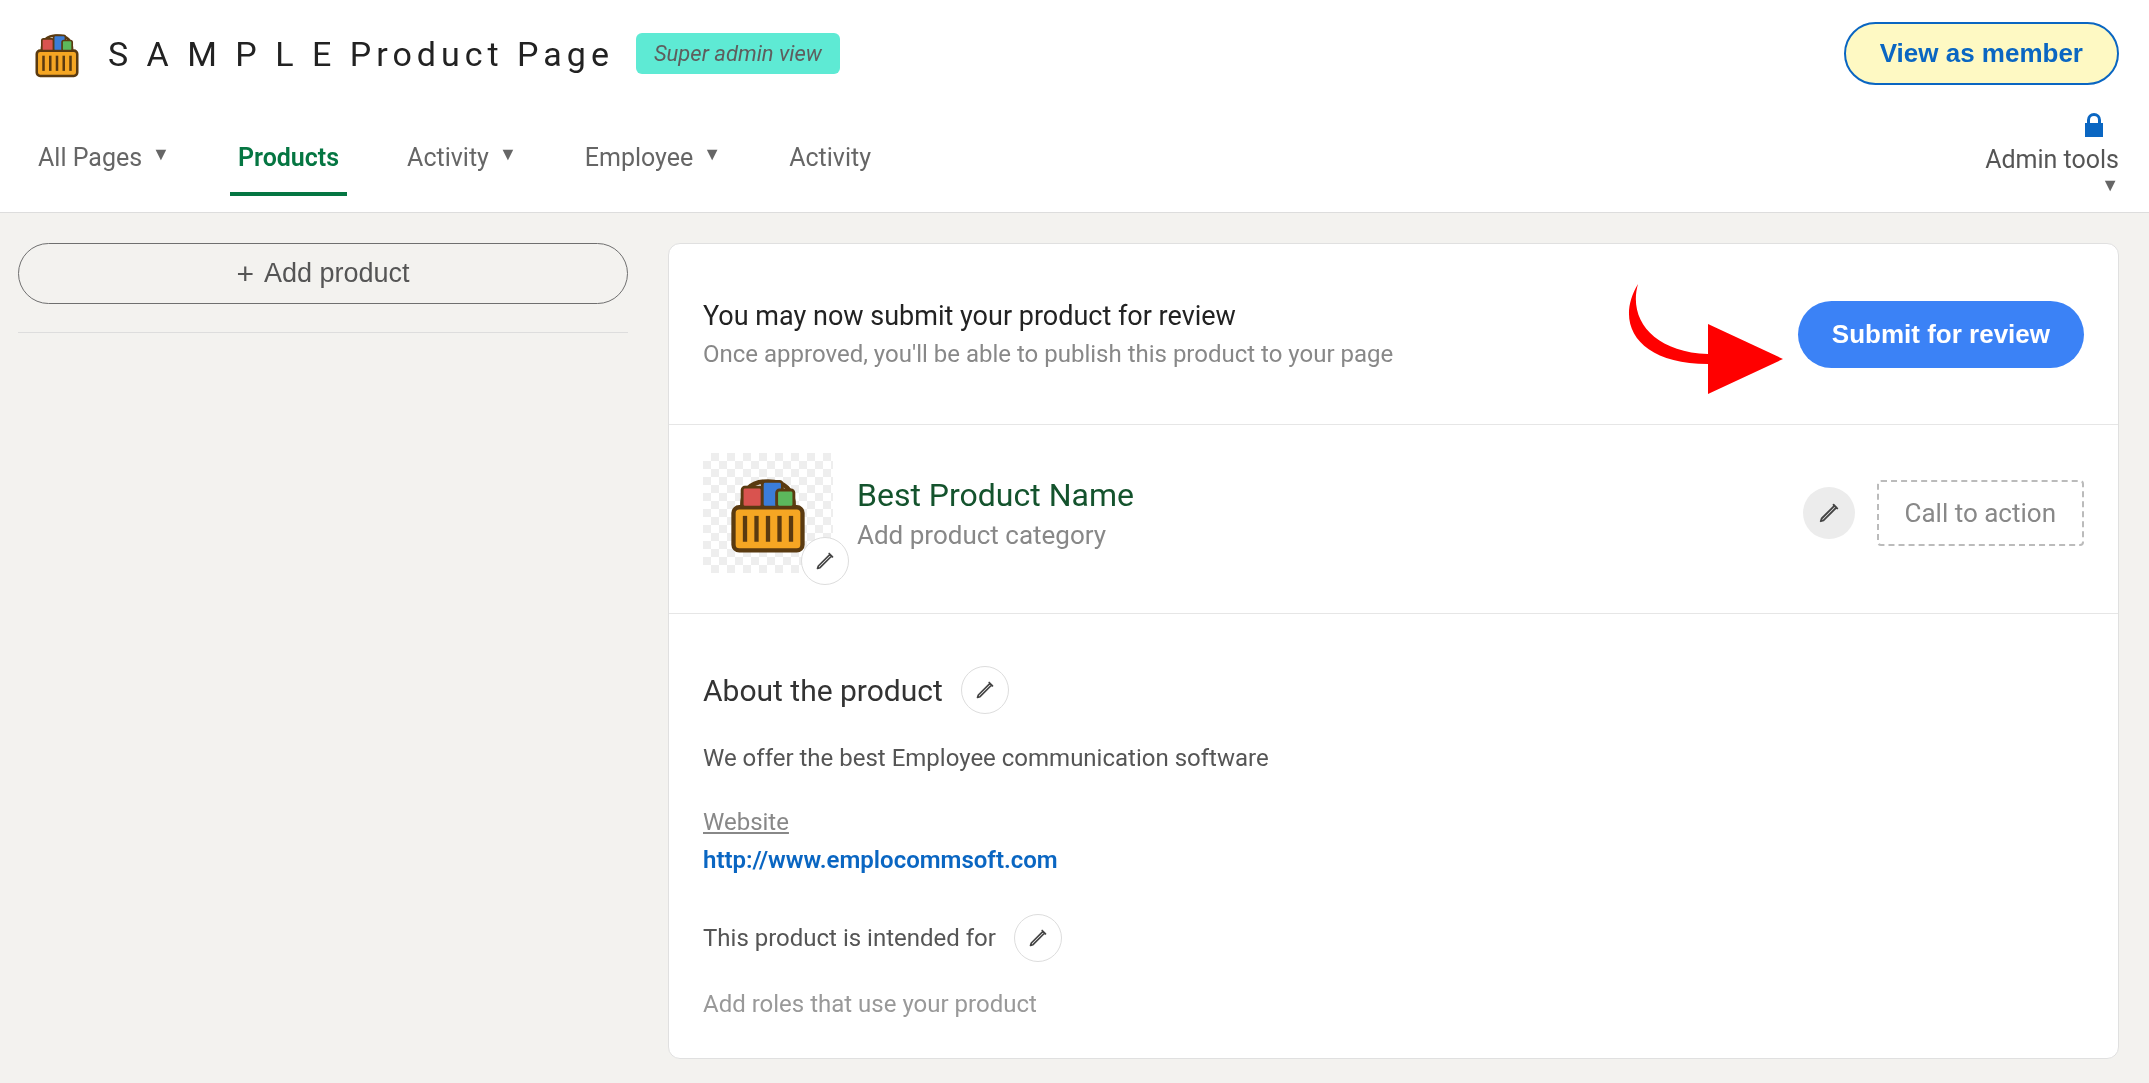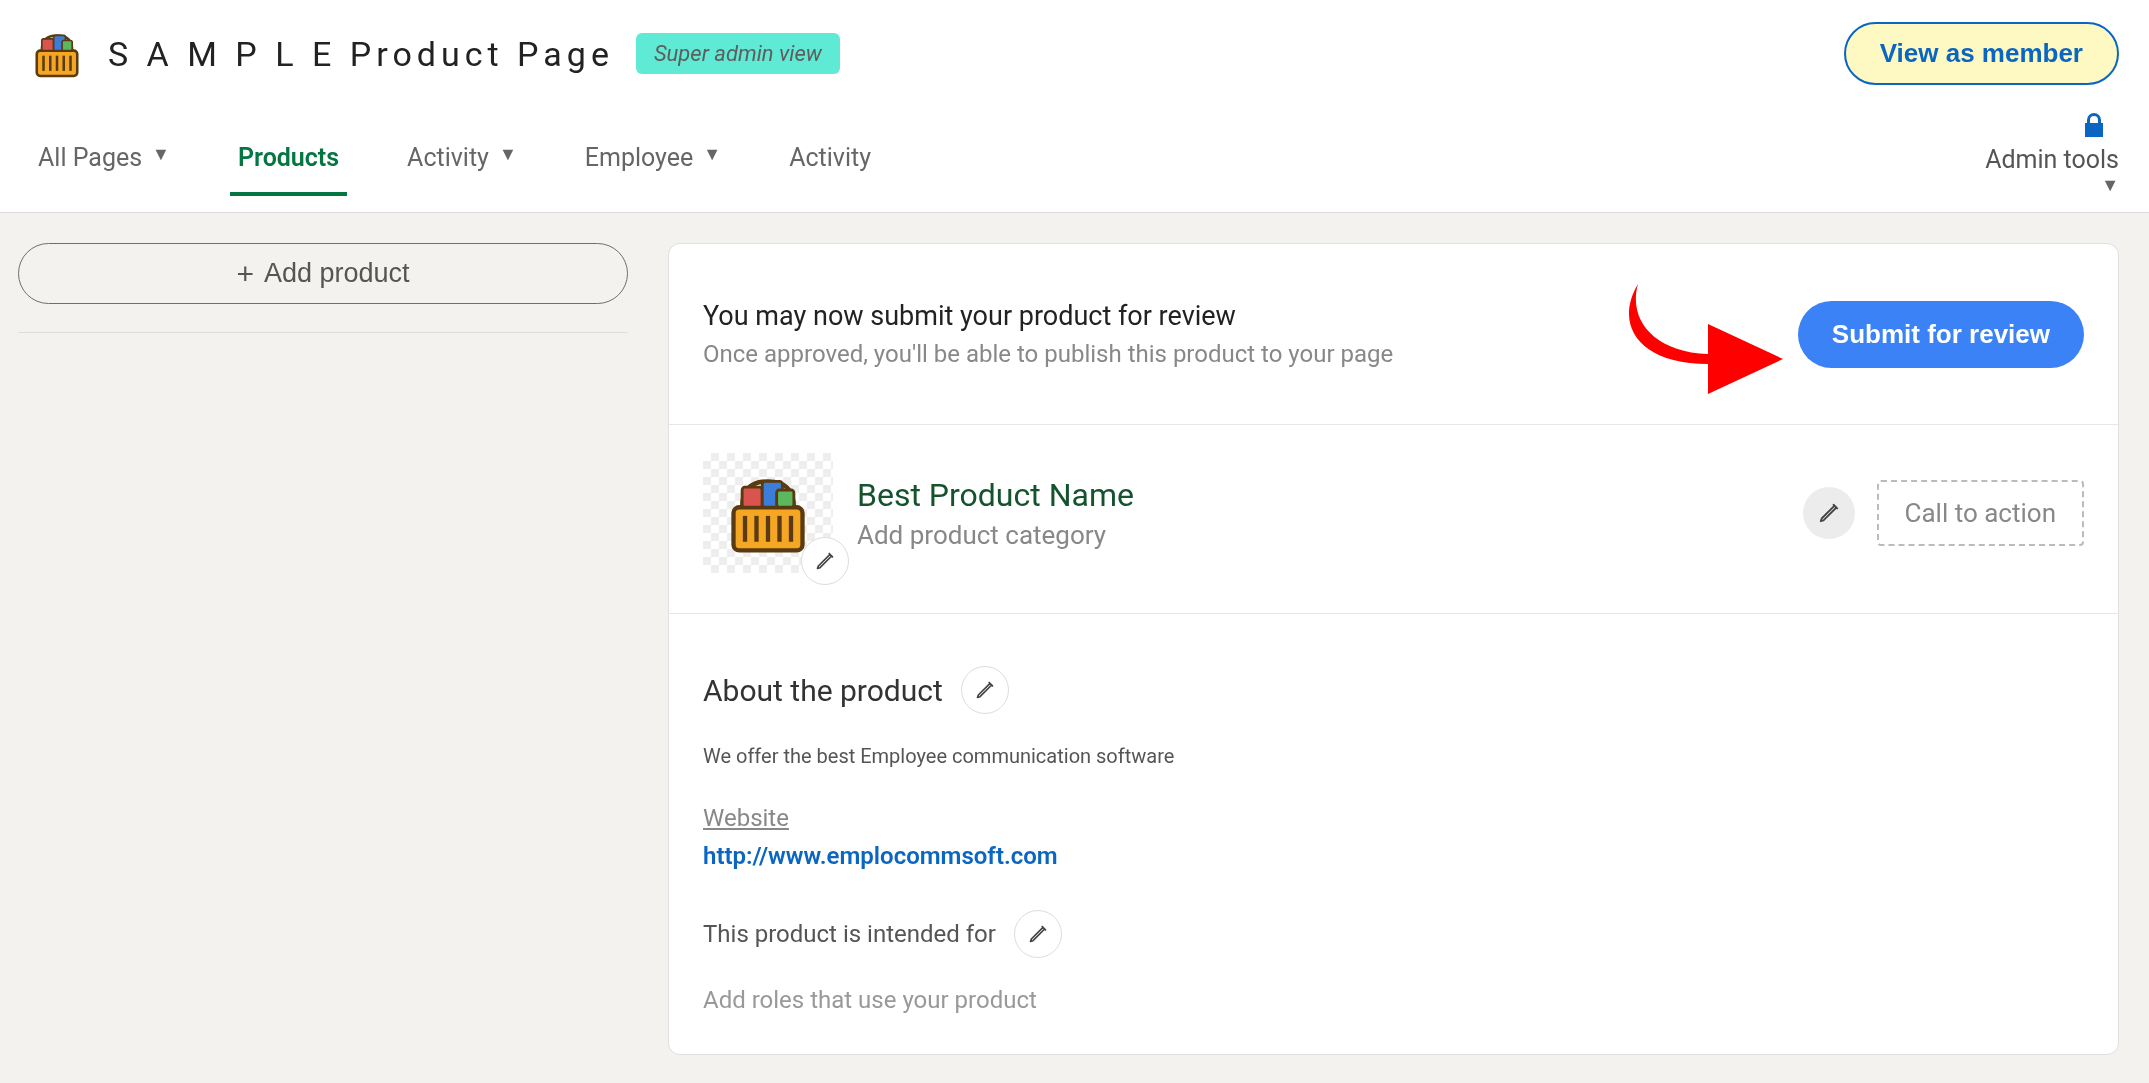--- a/index.html
+++ b/index.html
@@ -247,21 +247,21 @@
     align-items: center;
     gap: 18px;
     margin-bottom: 30px;
   }
   .about-heading {
     font-size: 30px;
     font-weight: 400;
     color: #333;
   }
   .about-desc {
-    font-size: 20px;
+    font-size: 24px;
     color: #555;
     margin-bottom: 36px;
   }
   .about-label {
     font-size: 24px;
     color: #888;
     margin-bottom: 10px;
     text-decoration: underline;
   }
   .about-link {

